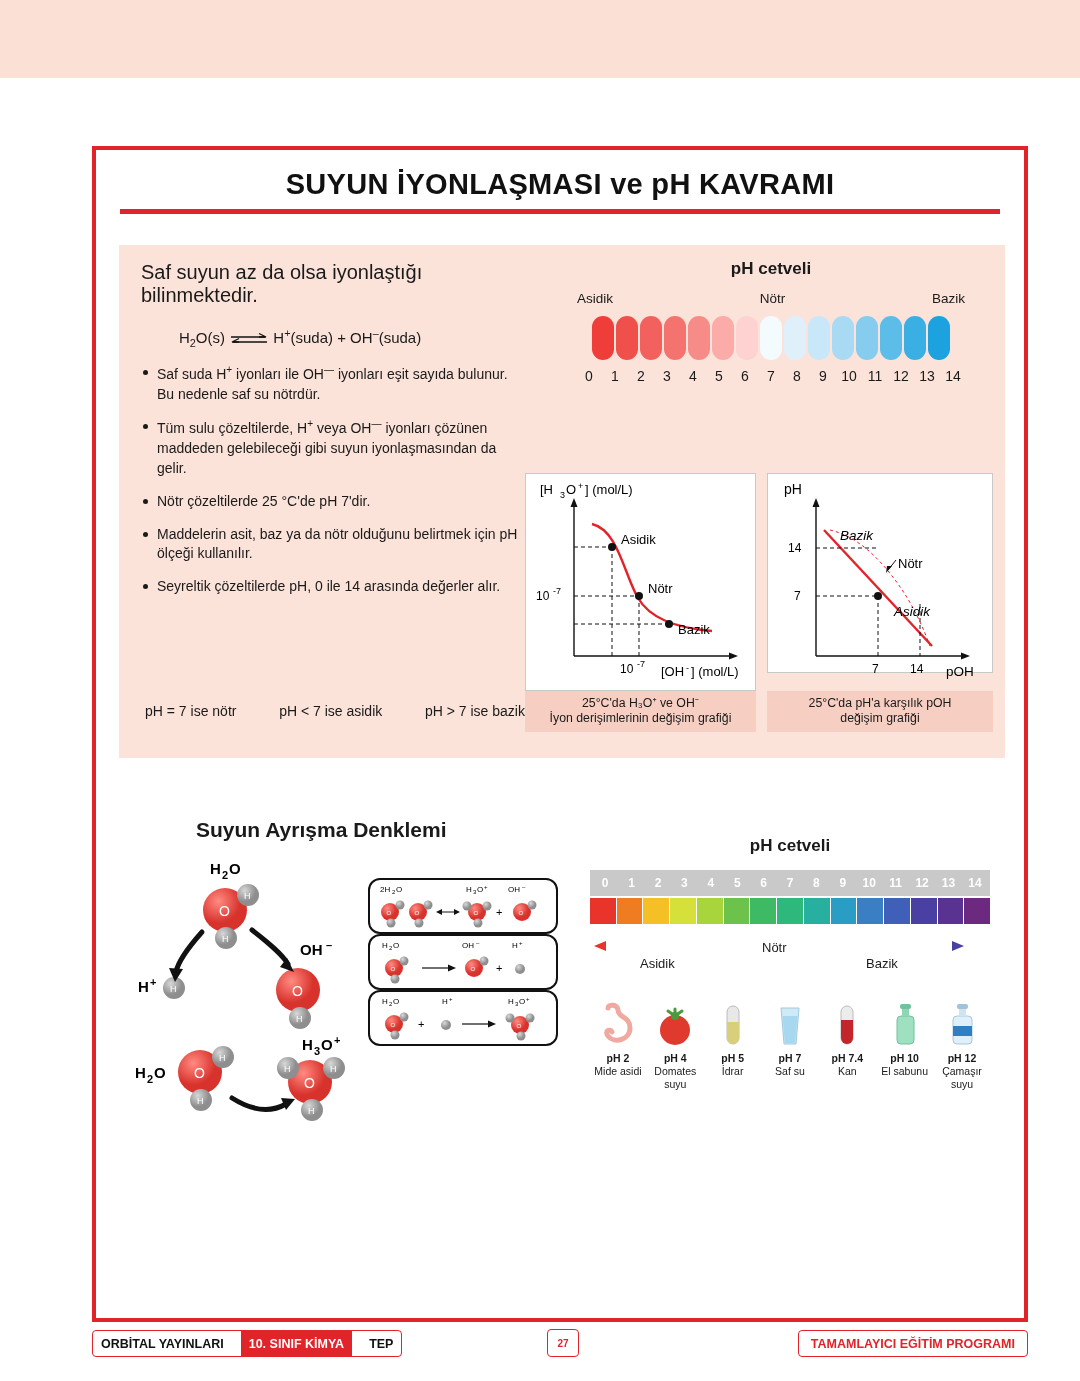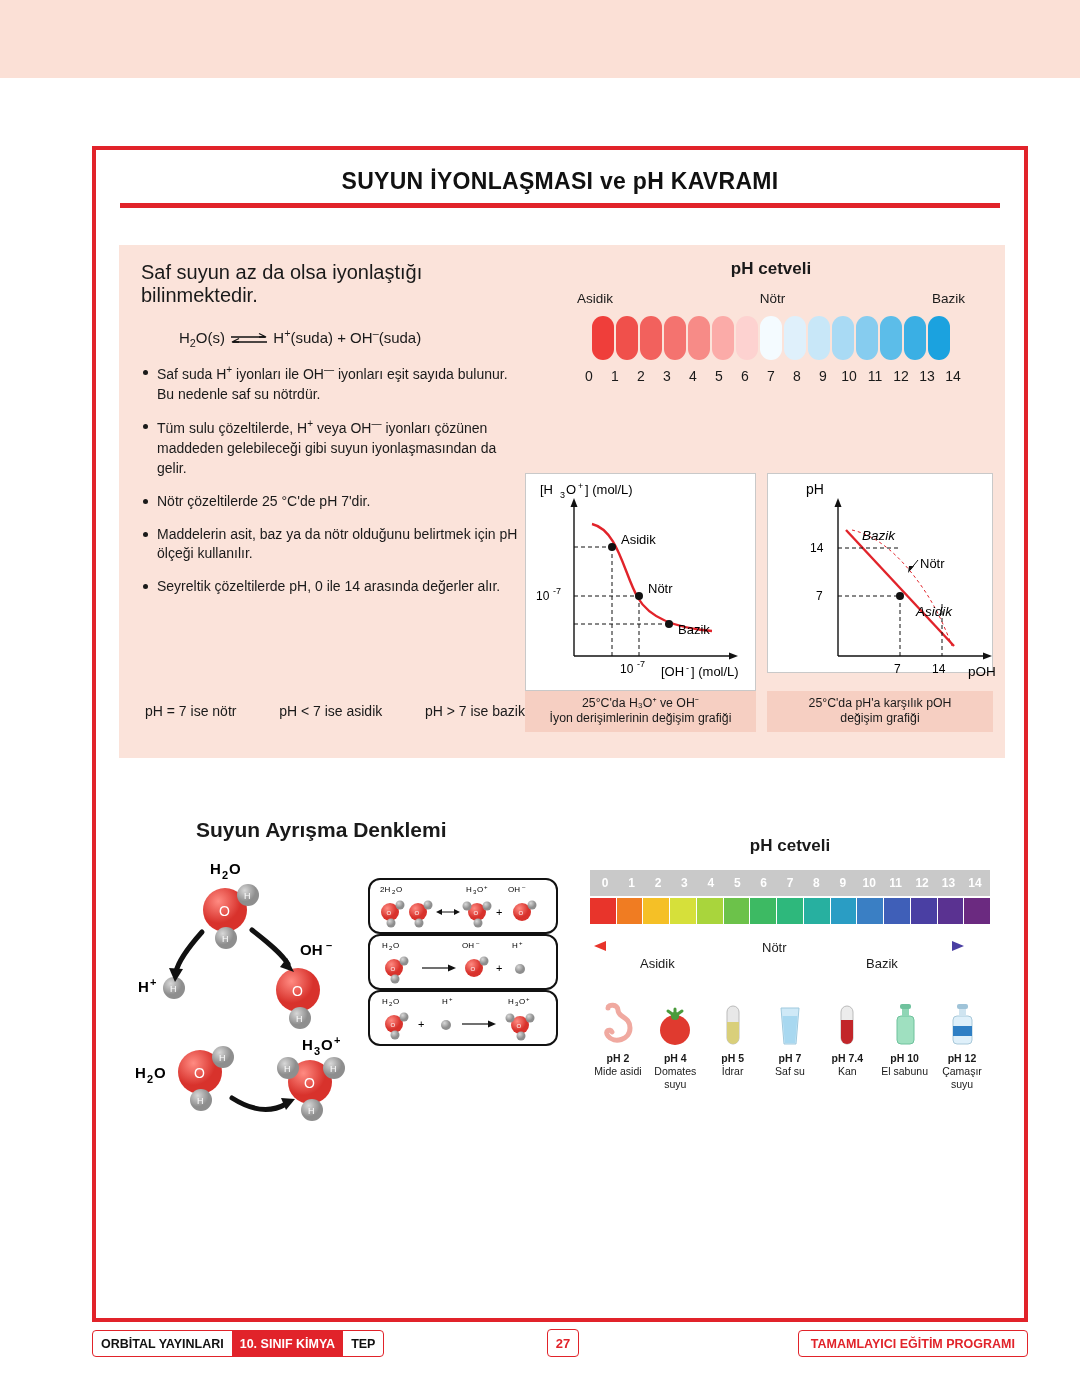--- a/index.html
+++ b/index.html
@@ -30,21 +30,21 @@
     background: #ffffff;
   }
   
   .title-wrap {
     position: absolute;
     left: 96px; top: 150px;
     width: 928px;
   }
   .title {
     text-align: center;
-    font-size: 23px;
+    font-size: 29px;
     font-weight: bold;
     letter-spacing: .3px;
     color: #111;
     padding: 18px 0 6px 0;
   }
   .title-rule {
     height: 5px;
     background: #e1232a;
     margin: 2px 24px 0 24px;
   }
@@ -140,21 +140,21 @@
   }
   
   .graph-box {
     position: absolute;
     top: 228px;
     background: #ffffff;
     border: 1px solid #c9c9c9;
     box-sizing: border-box;
   }
   #graph1 { left: 406px; width: 231px; height: 218px; }
-  #graph2 { left: 648px; width: 226px; height: 200px; padding-left: 22px; }
+  #graph2 { left: 648px; width: 226px; height: 200px; }
   .graph-cap {
     position: absolute;
     top: 446px;
     text-align: center;
     font-size: 12.3px;
     line-height: 1.25;
     padding: 5px 2px;
     box-sizing: border-box;
   }
   #cap1 { left: 406px; width: 231px; background: #f6cfc2; }
@@ -253,34 +253,35 @@
   }
   .foot-left {
     position: absolute; left: 0; top: 0;
     border: 1.4px solid #e1232a;
     border-radius: 4px;
     height: 25px;
     display: flex;
     align-items: stretch;
     font-size: 12.5px;
     overflow: hidden;
+    gap: 9px;
   }
   .foot-left div { display: flex; align-items: center; padding: 0 8px; }
   .fl-1 { color: #111; font-weight: bold; }
   .fl-2 { background: #e1232a; color: #fff; font-weight: bold; }
   .fl-3 { color: #111; font-weight: bold; }
   .page-num {
     position: absolute;
     left: 455px; top: -1px;
     width: 30px; height: 26px;
     border: 1.4px solid #e1232a;
     border-radius: 4px;
     color: #e1232a;
     font-weight: bold;
-    font-size: 13px;
+    font-size: 10px;
     display: flex; align-items: center; justify-content: center;
   }
   .foot-right {
     position: absolute; right: 0; top: 0;
     border: 1.4px solid #e1232a;
     border-radius: 4px;
     height: 25px;
     display: flex; align-items: center;
     padding: 0 12px;
     color: #e1232a;

